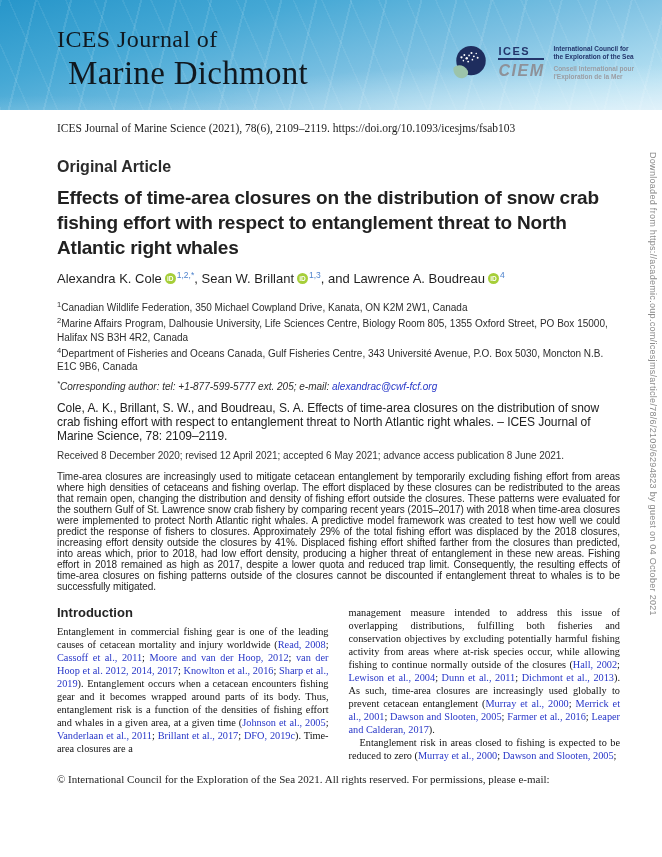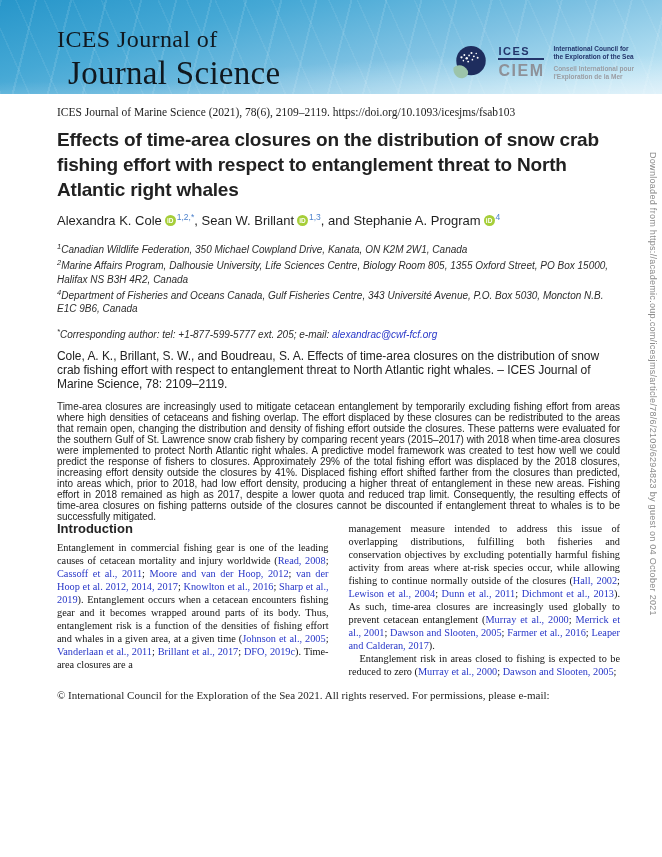--- a/index.html
+++ b/index.html
@@ -7,69 +7,69 @@
   body {
     font-family:"Liberation Sans", sans-serif;
     background:#ffffff;
     color:#222;
     position:relative;
     overflow:hidden;
   }
 
   
   .banner{
-    height:94px;
+    height:110px;
     position:relative;
     background:
       radial-gradient(120% 95% at 88% 115%, rgba(255,255,255,.55), rgba(255,255,255,0) 60%),
       radial-gradient(90% 70% at 8% 125%, rgba(255,255,255,.30), rgba(255,255,255,0) 55%),
       repeating-linear-gradient(104deg, rgba(255,255,255,.10) 0 2px, rgba(255,255,255,0) 2px 34px),
       repeating-linear-gradient(66deg, rgba(255,255,255,.07) 0 1.5px, rgba(255,255,255,0) 1.5px 26px),
       linear-gradient(165deg, #2796ca 0%, #45a8d5 28%, #7fc2e3 60%, #b5e0f2 88%, #cfeaf7 100%);
   }
   .jtitle{ position:absolute; left:57px; top:26px; font-family:"Liberation Serif", serif; color:#10181f; }
   .jt1{ font-size:24px; letter-spacing:.4px; }
   .jt2{ font-size:33px; letter-spacing:.3px; margin-left:11px; margin-top:2px; }
 
   .logo{ position:absolute; right:28px; top:44px; display:flex; align-items:center; }
   .logo svg{ width:38px; height:38px; display:block; }
   .logo-mid{ margin-left:8px; }
   .l-ices{ font-size:11px; font-weight:bold; letter-spacing:1.5px; color:#23356b;
            border-bottom:2px solid #23356b; padding-bottom:1px; line-height:1.05;}
-  .l-ciem{ font-size:16px; font-weight:bold; letter-spacing:1.5px; color:#8e9198; line-height:1.2; margin-top:1px;}
+  .l-ciem{ font-size:16px; font-weight:bold; letter-spacing:1.5px; color:#8e9198; line-height:1.2; margin-top:1px;font-style:italic;}
   .logo-sub{ margin-left:9px; }
   .ls-en{ font-size:6.5px; font-weight:bold; color:#23356b; line-height:8px; }
   .ls-fr{ font-size:6.5px; font-weight:bold; color:#9a9da3; line-height:8px; }
   .ls-fr.first{ margin-top:4px; }
 
   
   .content{ padding:0 42px 0 57px; }
   .doi-line{ font-family:"Liberation Serif", serif; font-size:11.5px; color:#1c1c1c; margin-top:12px; }
 
   .article-type{ font-size:16px; font-weight:bold; color:#2b2b2b; margin-top:24px; }
   .title{ font-size:19px; font-weight:bold; line-height:25px; color:#212121; letter-spacing:-.2px; margin-top:9px; }
 
   .authors{ font-size:13px; color:#1f1f1f; margin-top:11px; }
   .orcid{ display:inline-flex; align-items:center; justify-content:center;
           width:11px; height:11px; border-radius:50%; background:#a6ce39; color:#fff;
           font-size:6.5px; font-weight:bold; vertical-align:2px; margin:0 1px 0 3px; font-style:normal; }
   .asup{ font-size:8.5px; color:#4d82cc; vertical-align:super; line-height:0; }
 
-  .affils{ margin-top:12px; font-style:italic; font-size:10px; line-height:13px; color:#2c2c2c; }
+  .affils{ margin-top:12px; font-size:10px; line-height:13px; color:#2c2c2c; }
   .affils sup, .corr sup{ font-size:7.5px; color:#2c2c2c; }
-  .corr{ margin-top:12px; font-style:italic; font-size:10px; color:#2c2c2c; }
+  .corr{ margin-top:6px; font-style:italic; font-size:10px; color:#2c2c2c; }
   a.mail, .mail{ color:#2837c8; text-decoration:none; cursor:pointer; }
 
   .citeblock{ margin-top:10px; font-size:12px; line-height:13.6px; color:#222; letter-spacing:-.05px;}
   .received{ margin-top:7px; font-size:10px; color:#333; letter-spacing:-.05px;}
   .abstract{ margin-top:10px; font-size:10px; line-height:11px; text-align:justify; color:#1e1e1e; letter-spacing:-.05px;}
   .keywords{ margin-top:8px; font-size:10px; line-height:13.6px; color:#1e1e1e; letter-spacing:-.05px;}
   .keywords b{ font-weight:bold; }
 
-  .cols{ display:flex; gap:20px; }
+  .cols{ display:flex; gap:20px; margin-top:14px; }
   .col{ flex:1; font-family:"Liberation Serif", serif; font-size:10.3px; line-height:13px;
         text-align:justify; color:#121212; }
   .intro-head{ font-family:"Liberation Sans", sans-serif; font-size:13px; font-weight:bold;
                color:#242424; margin-bottom:6px; text-align:left; }
   .col p.indent{ text-indent:11px; }
   .cite{ color:#2837c8; cursor:pointer; }
   .ital{ }
 
   .footer{ margin-top:10px; font-family:"Liberation Serif", serif; font-size:11px; line-height:14px; color:#1e1e1e; }
 
@@ -79,21 +79,21 @@
     font-size:9px; letter-spacing:.3px; color:#8a8a8a;
     white-space:nowrap;
   }
 </style>
 </head>
 <body>
 
 <header class="banner">
   <div class="jtitle">
     <div class="jt1">ICES Journal of</div>
-    <div class="jt2">Journal Science</div>
+    <div class="jt2">Marine Dichmont</div>
   </div>
 
   <div class="logo">
     <svg viewBox="0 0 40 40" aria-hidden="true">
       <circle cx="20" cy="17.5" r="15.5" fill="#1e2d5e"></circle>
       <circle cx="10" cy="14" r="1.2" fill="#ffffff"></circle>
       <circle cx="13" cy="11.5" r="1.0" fill="#ffffff"></circle>
       <circle cx="15.5" cy="15" r="1.3" fill="#ffffff"></circle>
       <circle cx="18" cy="12" r="0.9" fill="#ffffff"></circle>
       <circle cx="20.5" cy="9.5" r="1.1" fill="#ffffff"></circle>
@@ -115,37 +115,39 @@
       <div class="ls-fr first">Conseil International pour</div>
       <div class="ls-fr">l'Exploration de la Mer</div>
     </div>
   </div>
 </header>
 
 <div class="content">
 
   <div class="doi-line">ICES Journal of Marine Science (2021), 78(6), 2109–2119. https://doi.org/10.1093/icesjms/fsab103</div>
 
+  <h2 class="article-type">Original Article</h2>
 
   <h1 class="title">Effects of time-area closures on the distribution of snow crab fishing effort with respect to entanglement threat to North Atlantic right whales</h1>
 
   <div class="authors">
-    <span><span>Alexandra K. Cole</span><span class="orcid">iD</span><sup class="asup">1,2,*</sup><span>, </span></span><span><span>Sean W. Brillant</span><span class="orcid">iD</span><sup class="asup">1,3</sup><span>, and </span></span><span><span>Stephanie A. Program</span><span class="orcid">iD</span><sup class="asup">4</sup></span>
+    <span><span>Alexandra K. Cole</span><span class="orcid">iD</span><sup class="asup">1,2,*</sup><span>, </span></span><span><span>Sean W. Brillant</span><span class="orcid">iD</span><sup class="asup">1,3</sup><span>, and </span></span><span><span>Lawrence A. Boudreau</span><span class="orcid">iD</span><sup class="asup">4</sup></span>
   </div>
 
   <div class="affils">
     <div><sup>1</sup><span>Canadian Wildlife Federation, 350 Michael Cowpland Drive, Kanata, ON K2M 2W1, Canada</span></div>
     <div><sup>2</sup><span>Marine Affairs Program, Dalhousie University, Life Sciences Centre, Biology Room 805, 1355 Oxford Street, PO Box 15000, Halifax NS B3H 4R2, Canada</span></div>
     <div><sup>4</sup><span>Department of Fisheries and Oceans Canada, Gulf Fisheries Centre, 343 Université Avenue, P.O. Box 5030, Moncton N.B. E1C 9B6, Canada</span></div>
   </div>
 
   <div class="corr"><sup>*</sup><span>Corresponding author: tel: +1-877-599-5777 ext. 205; e-mail: </span><span class="mail">alexandrac@cwf-fcf.org</span></div>
 
   <p class="citeblock">Cole, A. K., Brillant, S. W., and Boudreau, S. A. Effects of time-area closures on the distribution of snow crab fishing effort with respect to entanglement threat to North Atlantic right whales. – ICES Journal of Marine Science, 78: 2109–2119.</p>
 
+  <p class="received">Received 8 December 2020; revised 12 April 2021; accepted 6 May 2021; advance access publication 8 June 2021.</p>
 
   <p class="abstract">Time-area closures are increasingly used to mitigate cetacean entanglement by temporarily excluding fishing effort from areas where high densities of cetaceans and fishing overlap. The effort displaced by these closures can be redistributed to the areas that remain open, changing the distribution and density of fishing effort outside the closures. These patterns were evaluated for the southern Gulf of St. Lawrence snow crab fishery by comparing recent years (2015–2017) with 2018 when time-area closures were implemented to protect North Atlantic right whales. A predictive model framework was created to test how well we could predict the response of fishers to closures. Approximately 29% of the total fishing effort was displaced by the 2018 closures, increasing effort density outside the closures by 41%. Displaced fishing effort shifted farther from the closures than predicted, into areas which, prior to 2018, had low effort density, producing a higher threat of entanglement in these new areas. Fishing effort in 2018 remained as high as 2017, despite a lower quota and reduced trap limit. Consequently, the resulting effects of time-area closures on fishing patterns outside of the closures cannot be discounted if entanglement threat to whales is to be successfully mitigated.</p>
 
 
   <div class="cols">
     <div class="col">
       <h3 class="intro-head">Introduction</h3>
       <p><span>Entanglement in commercial fishing gear is one of the leading causes of cetacean mortality and injury worldwide (</span><span class="cite">Read, 2008</span><span>; </span><span class="cite">Cassoff </span><span class="cite ital">et al.</span><span class="cite">, 2011</span><span>; </span><span class="cite">Moore and van der Hoop, 2012</span><span>; </span><span class="cite">van der Hoop </span><span class="cite ital">et al.</span><span class="cite"> 2012, 2014, 2017</span><span>; </span><span class="cite">Knowlton </span><span class="cite ital">et al.</span><span class="cite">, 2016</span><span>; </span><span class="cite">Sharp </span><span class="cite ital">et al.</span><span class="cite">, 2019</span><span>). Entanglement occurs when a cetacean encounters fishing gear and it becomes wrapped around parts of its body. Thus, entanglement risk is a function of the densities of fishing effort and whales in a given area, at a given time (</span><span class="cite">Johnson </span><span class="cite ital">et al.</span><span class="cite">, 2005</span><span>; </span><span class="cite">Vanderlaan </span><span class="cite ital">et al.</span><span class="cite">, 2011</span><span>; </span><span class="cite">Brillant </span><span class="cite ital">et al.</span><span class="cite">, 2017</span><span>; </span><span class="cite">DFO, 2019c</span><span>). Time-area closures are a</span></p>
     </div>
     <div class="col">

